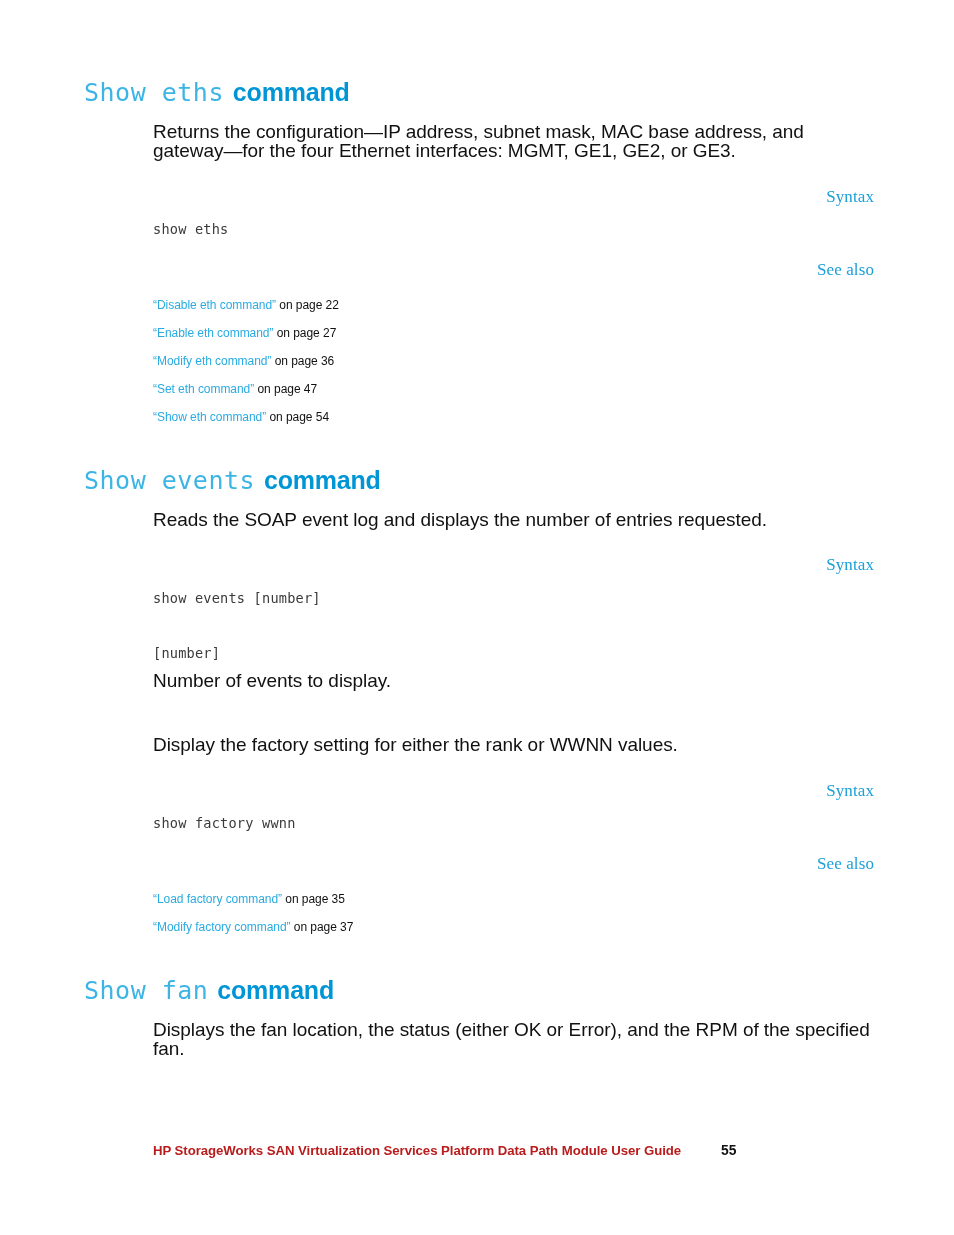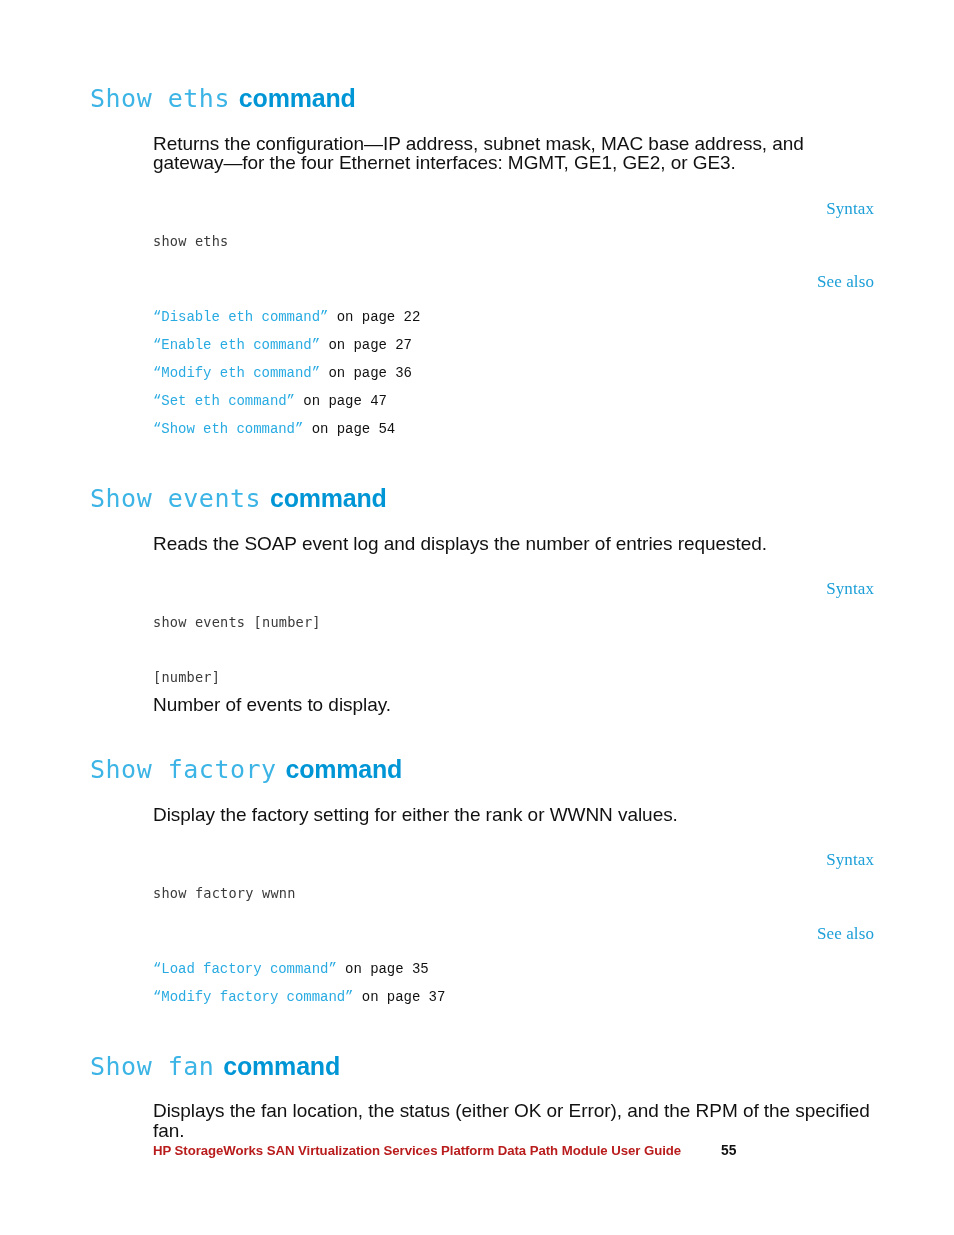--- a/index.html
+++ b/index.html
@@ -25,21 +25,21 @@
   
   .content {
     position: absolute;
     left: 84px;
     top: 74px;
     width: 790px;
   }
 
   
   .cmd-heading {
-    margin: 6px;
+    margin: 0;
     padding: 0;
     font-weight: normal;
     line-height: 1.05;
     white-space: nowrap;
   }
   .cmd-heading .mono {
     font-family: "DejaVu Sans Mono", "Liberation Mono", monospace;
     font-size: 25px;
     font-weight: normal;
     color: #3cb4e5;
@@ -89,22 +89,22 @@
     color: #3a3a3a;
     letter-spacing: 0.2px;
     white-space: pre;
   }
 
   
   .xref {
     margin: 0;
     padding: 0;
     margin-left: 69px;
-    font-family: Liberation Mono, monospace;
-    font-size: 14px;
+    font-family: Liberation Sans, sans-serif;
+    font-size: 12px;
     line-height: 28px;
     color: #111111;
     letter-spacing: -0.05px;
     white-space: nowrap;
   }
   .xref .link {
     color: #29abe2;
     text-decoration: none;
     cursor: pointer;
   }
@@ -181,21 +181,20 @@
     <div class="sp-h2-code"></div>
     <p class="code-line">show events [number]</p>
     <div class="sp-code-h2"></div>
     <div class="sp-h2-code"></div>
     <p class="code-line">[number]</p>
     <div style="height:8px"></div>
     <p class="body-text">Number of events to display.</p>
 
     <div class="sp-list-h1"></div>
 
-    <h1 class="cmd-heading"><span class="mono">Show factory</span> <span class="word">command</span></h1>
     <div class="sp-h1-body"></div>
     <p class="body-text">Display the factory setting for either the rank or WWNN values.</p>
     <div class="sp-body-h2"></div>
     <h2 class="sub-heading">Syntax</h2>
     <div class="sp-h2-code"></div>
     <p class="code-line">show factory wwnn</p>
     <div class="sp-code-h2"></div>
     <h2 class="sub-heading">See also</h2>
     <div class="sp-h2-list"></div>
     <p class="xref"><a class="link">“Load factory command”</a><span class="tail"> on page 35</span></p>

